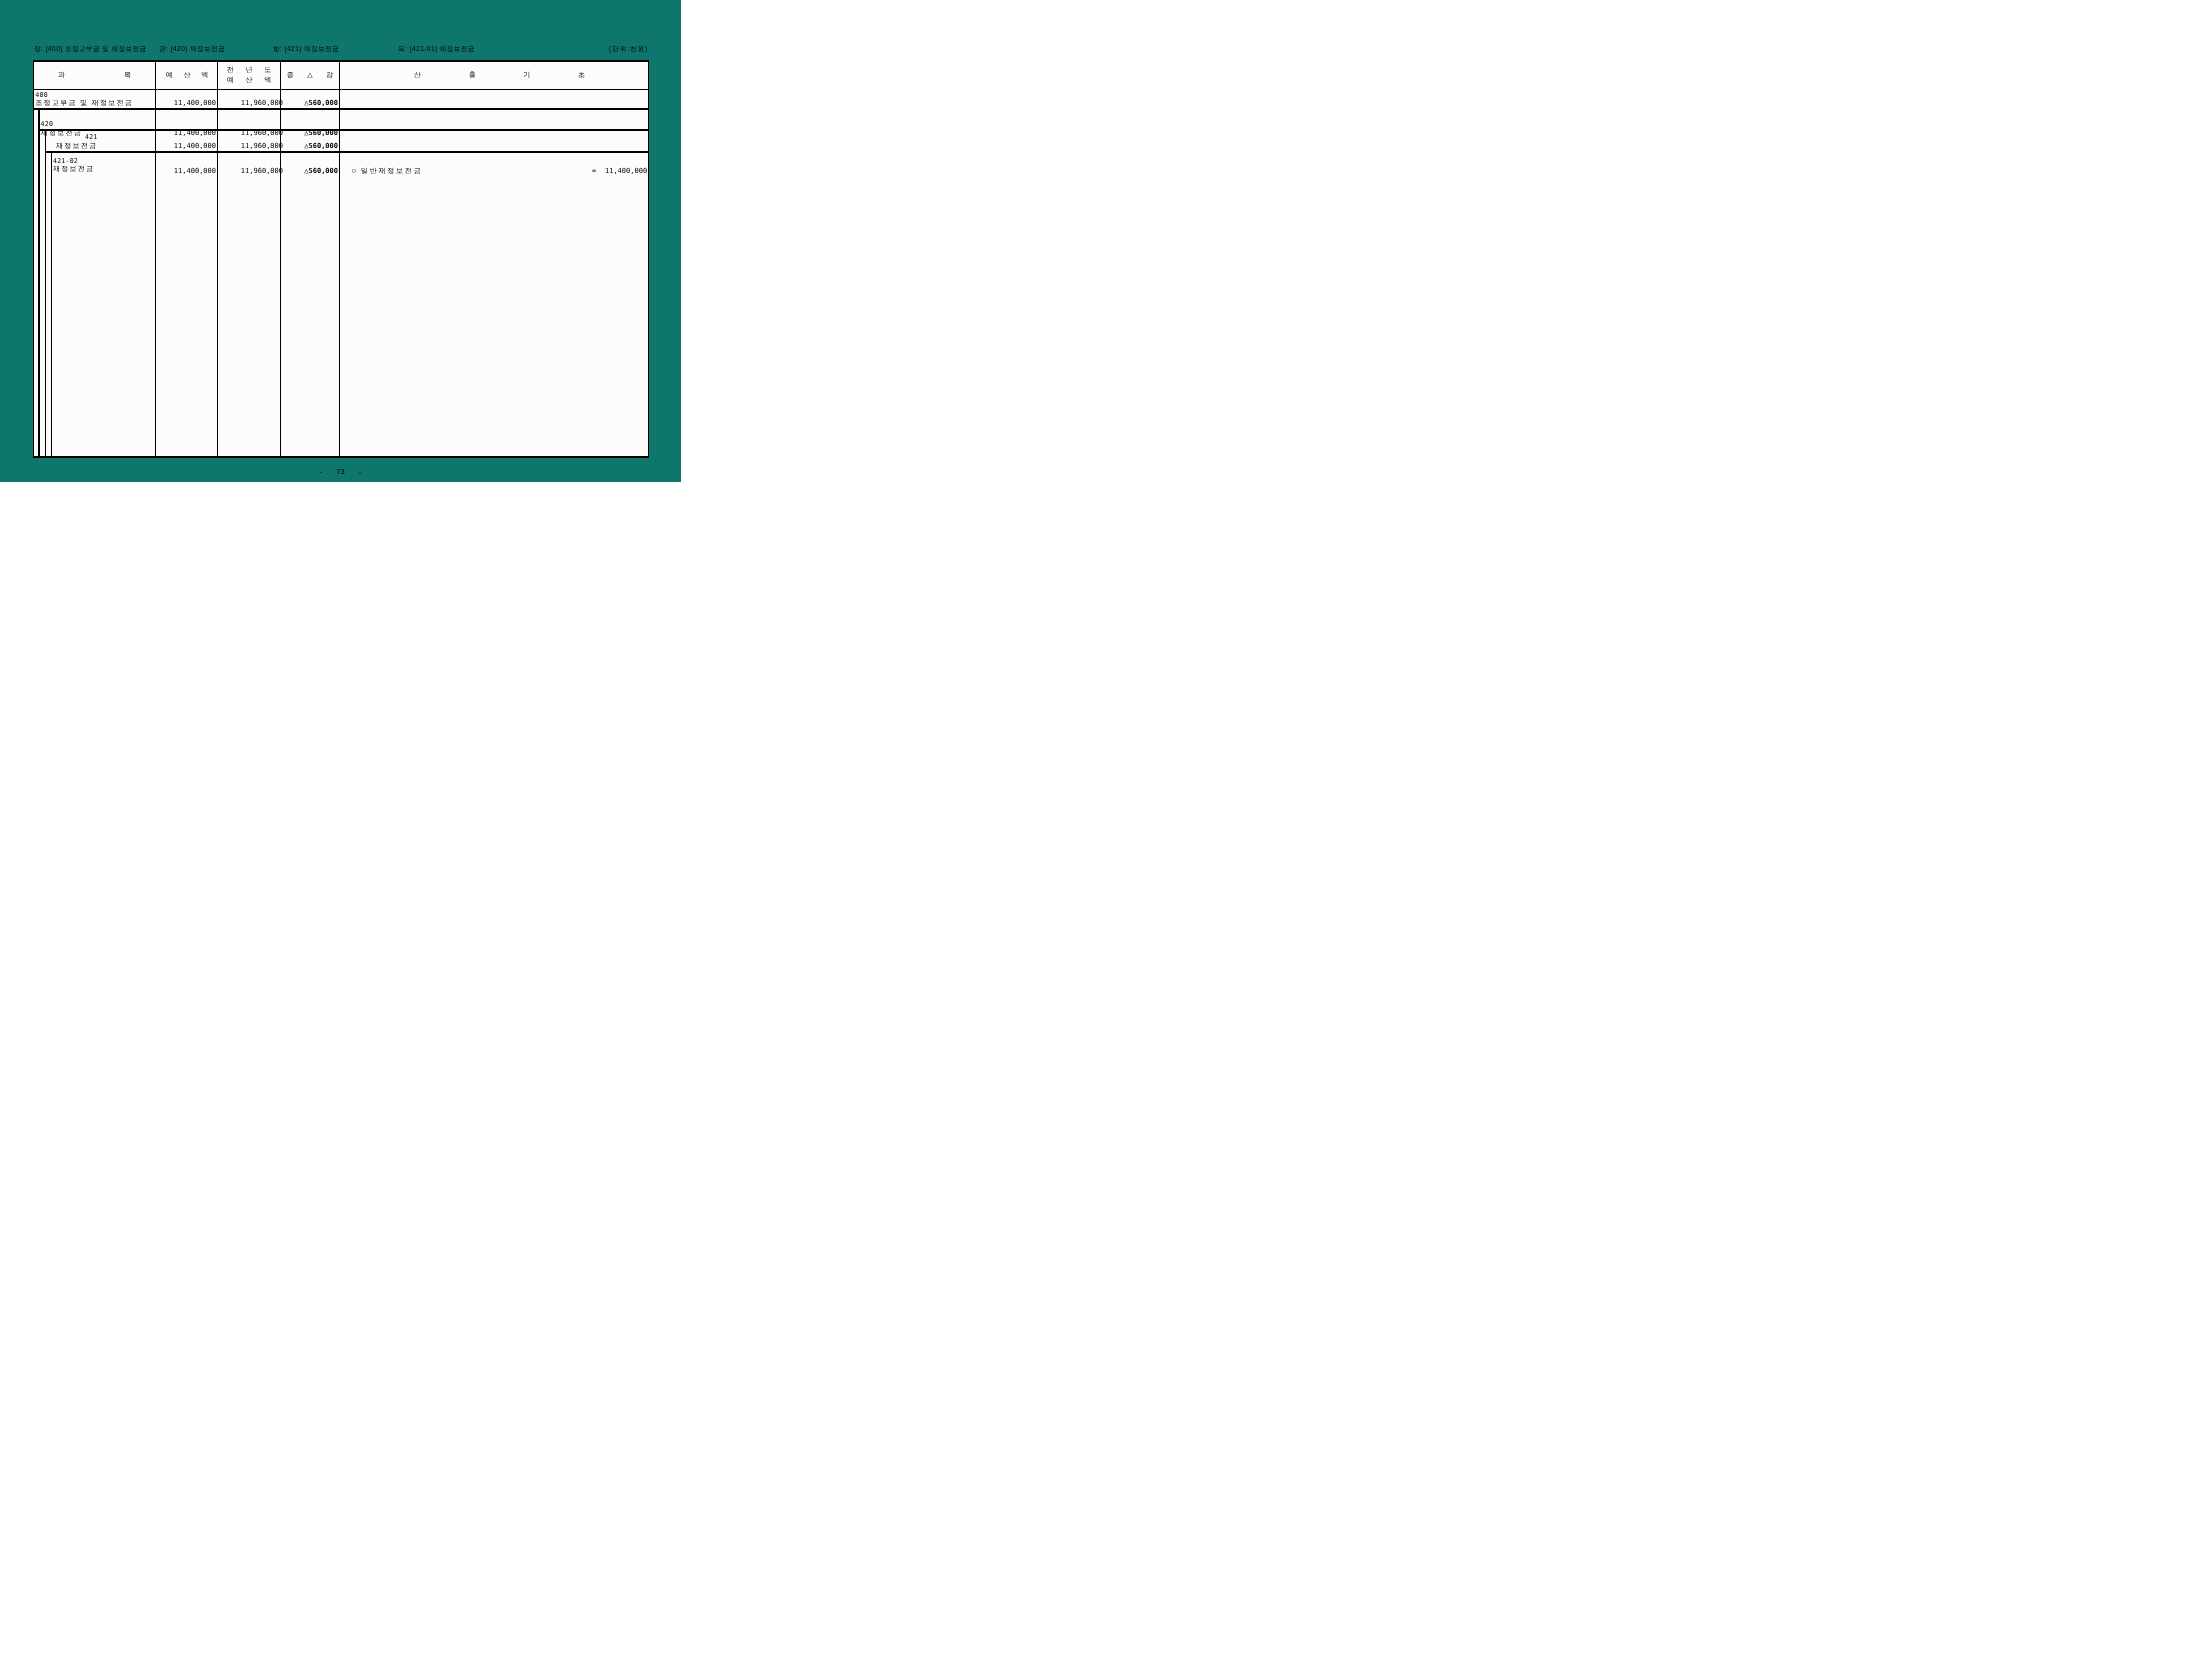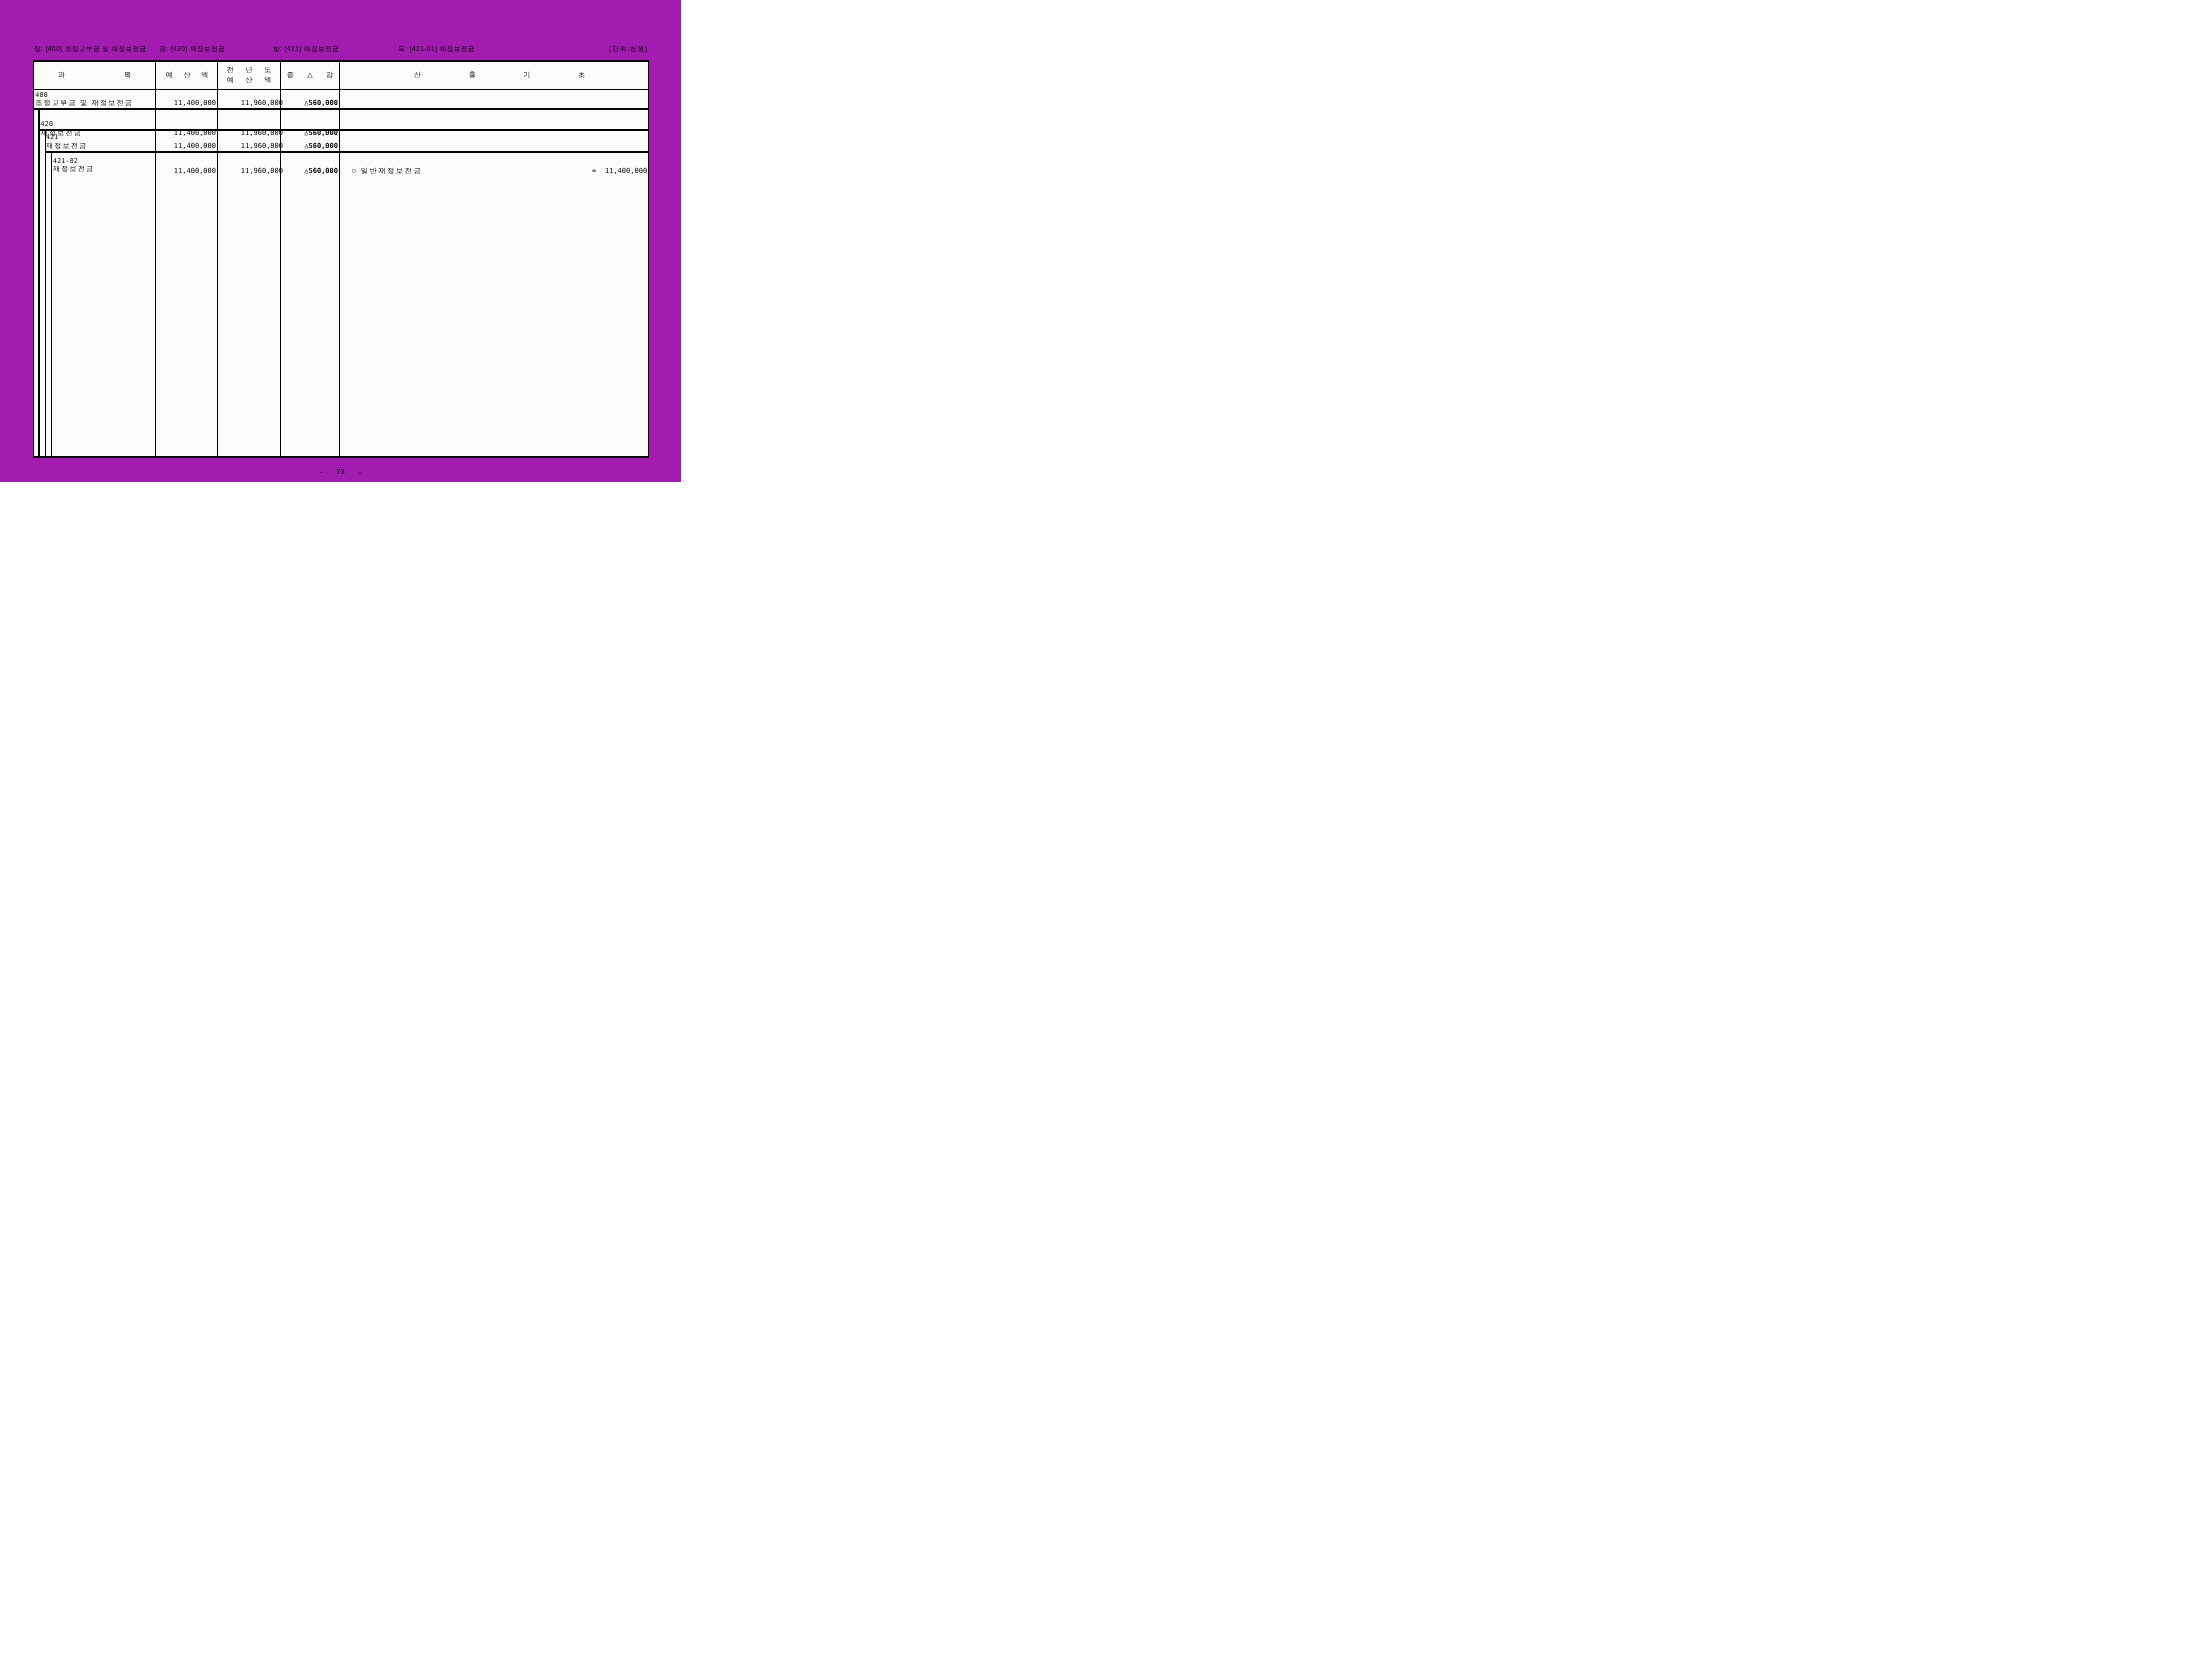--- a/index.html
+++ b/index.html
@@ -1,21 +1,21 @@
 <!DOCTYPE html>
 <html style="font-size:7px"><head>
 <meta charset="utf-8">
 <style>
   * { margin:0; padding:0; box-sizing:border-box; }
   html,body { background:#ffffff; }
   body { font-family:"Liberation Sans", sans-serif; color:#000; }
 
   .page {
     position:relative; width:681px; height:482px;
-    background:#a21caf; overflow:hidden;
+    background:#0f766e; overflow:hidden;
   }
 
   
   .doc-header { position:absolute; left:0; top:45px; width:100%; height:12.3px;
                 font-size:6.6px; letter-spacing:0.4px; white-space:nowrap; }
   .doc-header span { position:absolute; top:0; }
   .hdr-jang { left:34px; }
   .hdr-gwan { left:159px; }
   .hdr-hang { left:273px; }
   .hdr-mok  { left:398px; }
@@ -53,21 +53,21 @@
   
   .trow { position:absolute; left:0; right:0; }
   .trow-1 { top:28px;  height:17.6px; }
   .trow-2 { top:56px; height:20px; }
   .trow-3 { top:69px; height:20px; }
   .trow-4 { top:91px; height:303px; }
 
   .codename { position:absolute; top:0.9px; line-height:8.4px; white-space:nowrap; }
   .trow-2 .codename, .trow-3 .codename { top:2.2px; }
   .trow-4 .codename { top:3.5px; }
-  .cn-1 { left:1.3px; } .cn-2 { left:6.6px; } .cn-3 { left:12px; } .cn-4 { left:19px; }
+  .cn-1 { left:1.3px; } .cn-2 { left:6.6px; } .cn-3 { left:22px;text-align:right; } .cn-4 { left:19px; }
   .code { font-family:"DejaVu Sans Mono", monospace; font-size:6.6px; letter-spacing:0.2px; }
   .name { font-size:7px; letter-spacing:1.3px; }
 
   .num { position:absolute; text-align:right; white-space:nowrap;
          font-family:"DejaVu Sans Mono", monospace; font-size:7px; }
   .num-bud { left:123px; width:59px; }
   .num-prev{ left:185px; width:64px; }
   .num-chg { left:247px; width:57px;font-weight:bold; }
   .trow-1 .num { bottom:0.4px; }
   .trow-2 .num, .trow-3 .num { bottom:0.9px; }

